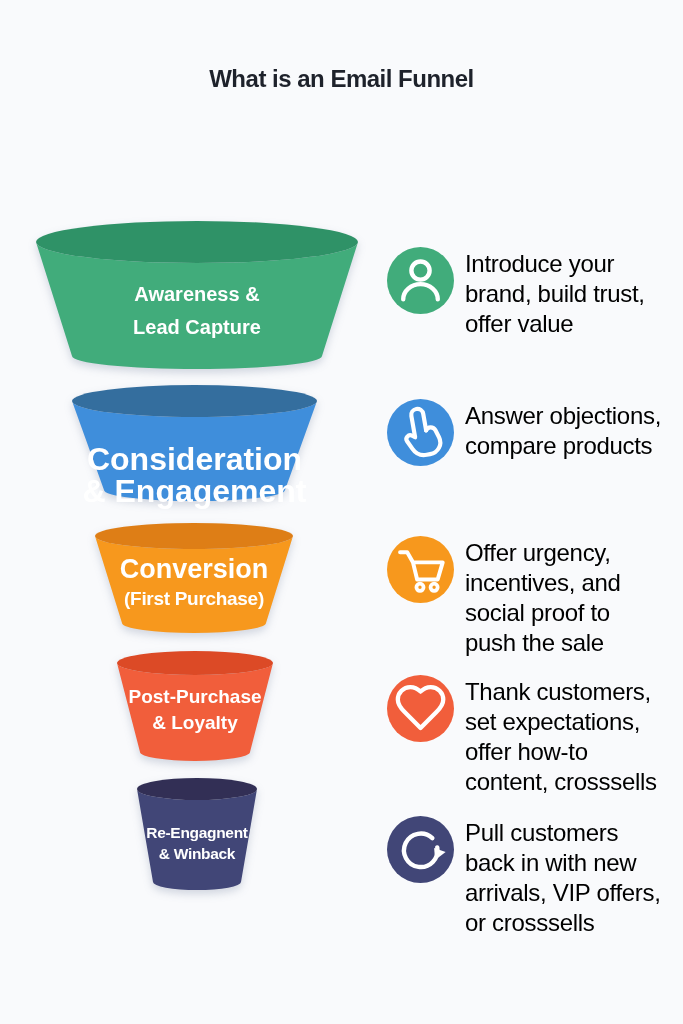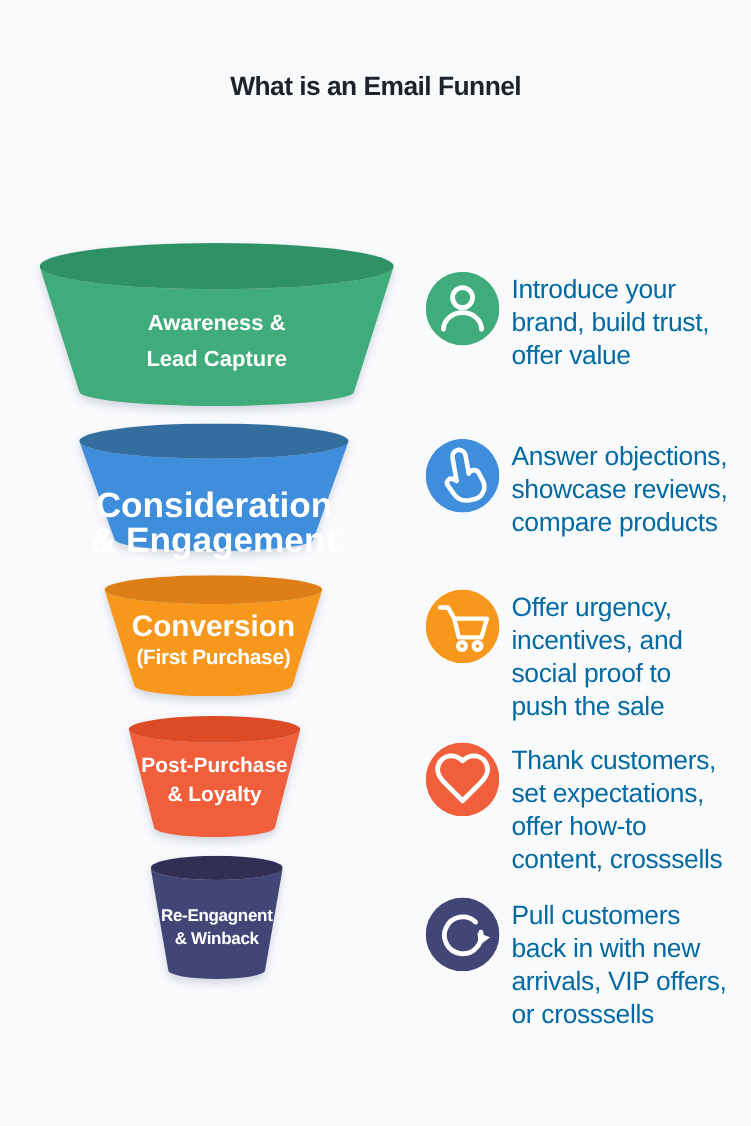--- a/index.html
+++ b/index.html
@@ -29,21 +29,21 @@
   #l3{left:95px;top:552px;width:198px;}
   #l3 .big{font-size:27px;line-height:34px;}
   #l3 .small{font-size:19px;line-height:26px;letter-spacing:-0.3px;}
   #l4{left:117px;top:684px;width:156px;font-size:19px;line-height:26px;}
   #l5{left:137px;top:822px;width:120px;font-size:15.5px;line-height:21px;letter-spacing:-0.3px;}
 
   .row{position:absolute;left:387px;display:flex;gap:11px;align-items:flex-start;}
   #r1{top:247px;} #r2{top:399px;} #r3{top:536px;} #r4{top:675px;} #r5{top:816px;}
   .badge{width:67px;height:67px;flex:0 0 auto;}
   .glyph{stroke:#FFFFFF;fill:none;stroke-linecap:round;stroke-linejoin:round;}
-  .desc{font-size:24px;line-height:30px;color:#0369a1;padding-top:2px;letter-spacing:-0.3px;white-space:nowrap;}
+  .desc{font-size:24px;line-height:30px;color:#000000;padding-top:2px;letter-spacing:-0.3px;white-space:nowrap;}
 </style>
 </head>
 <body>
 
 <div class="canvas">
 
   <h1 class="title">
     <span>What is an Email Funnel</span>
   </h1>
 
@@ -111,21 +111,20 @@
   <div class="row" id="r2">
     <svg class="badge" viewBox="0 0 64 64">
       <circle cx="32" cy="32" r="32" fill="#3F8EDB"></circle>
       <g class="glyph" stroke-width="4" transform="rotate(-10 32 34)">
         <path d="M26.5 35 L26.5 15 A5.75 5.75 0 0 1 38 15 L38 31"></path>
         <path d="M38 31 c2-3.5 7.5-2.5 8.7 1.2 l2.3 7.3 c2.2 7.5 -3.4 14.5 -11.2 14.5 h-3.3 c-5.4 0 -10.2 -3 -12.4 -7.9 l-3.8 -8.1 c-1.6 -3.4 2.4 -6.6 5.5 -4.4 l2.7 2"></path>
       </g>
     </svg>
     <div class="desc">
       <div>Answer objections,</div>
-      <div>showcase reviews,</div>
       <div>compare products</div>
     </div>
   </div>
 
   <div class="row" id="r3">
     <svg class="badge" viewBox="0 0 64 64">
       <circle cx="32" cy="32" r="32" fill="#F7981D"></circle>
       <g class="glyph" stroke-width="3.8">
         <path d="M12.5 15.5 h6.8 l5.6 9.7 m0 0 h28.3 l-4.8 16.3 h-19.6 l-4 -16.3 z"></path>
         <circle cx="31.5" cy="49" r="3.4" stroke-width="3.6"></circle>

